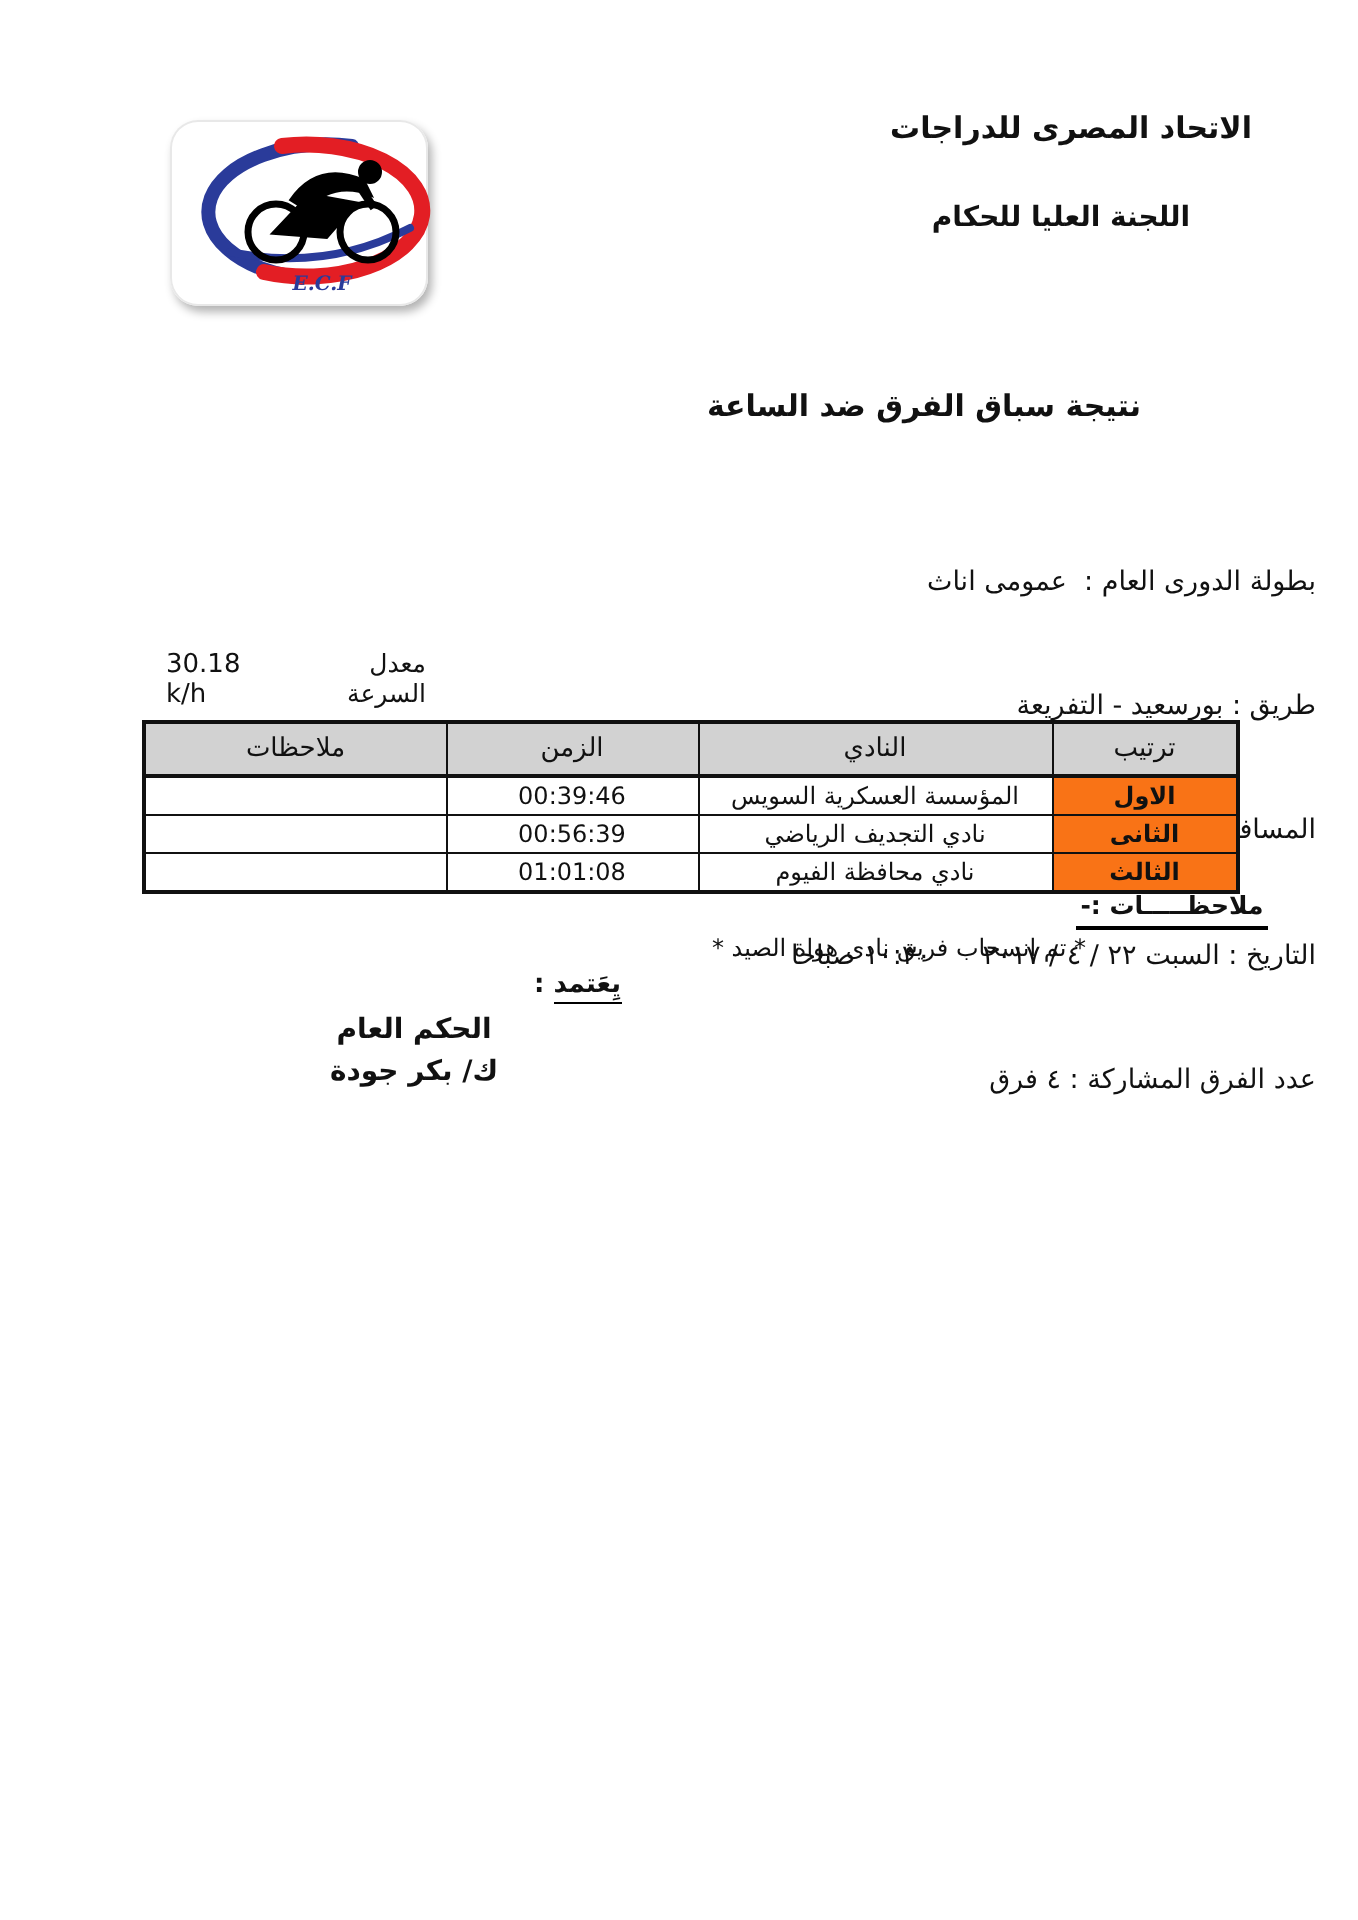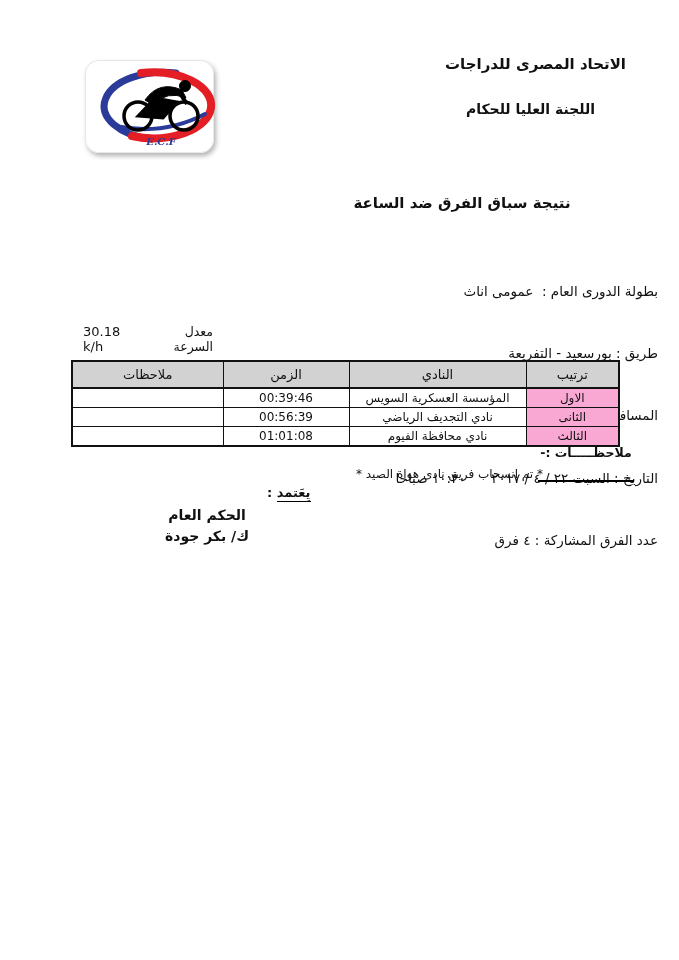--- a/index.html
+++ b/index.html
@@ -27,28 +27,28 @@
   .speed .val{direction:ltr;font-size:13px;}
 
   
   table.results{top:360px;left:71px;width:547px;position:absolute;border-collapse:collapse;
                 direction:rtl;table-layout:fixed;}
   table.results,table.results th,table.results td{border:1px solid #111;}
   table.results{border:2px solid #111;}
   table.results thead th{background:#d2d2d2;font-weight:normal;font-size:13px;height:25px;
                          border-bottom:2px solid #111;padding:0 2px;margin-top:28px;}
   table.results td{height:18px;font-size:12px;text-align:center;padding:0 2px;vertical-align:middle;}
-  td.rank{background:#f9a8d4;font-weight:normal;}
+  td.rank{background:#f97316;font-weight:bold;}
   td.club{font-size:11.5px;}
   td.time{direction:ltr;font-size:12.5px;}
   .col-rank{width:93px;}.col-club{width:177px;}.col-time{width:126px;}.col-notes{width:151px;}
 
   
   .notes-heading{top:445px;left:538px;width:96px;direction:rtl;text-align:center;font-weight:bold;
-                 font-size:12.5px;border-bottom:2px solid #000;padding-bottom:20px;}
+                 font-size:12.5px;border-bottom:2px solid #000;padding-bottom:3px;}
   .note-item{top:467px;right:136px;direction:rtl;font-size:12px;}
 
   
   .approve{top:485px;left:255px;direction:rtl;font-size:13px;font-weight:bold;margin-left:12px;}
   .approve .u{border-bottom:1.5px solid #000;padding-bottom:1px;}
   .sig-block{top:505px;left:148px;width:118px;text-align:center;direction:rtl;font-weight:bold;
              font-size:14px;line-height:21px;}
 </style>
 </head>
 <body>

